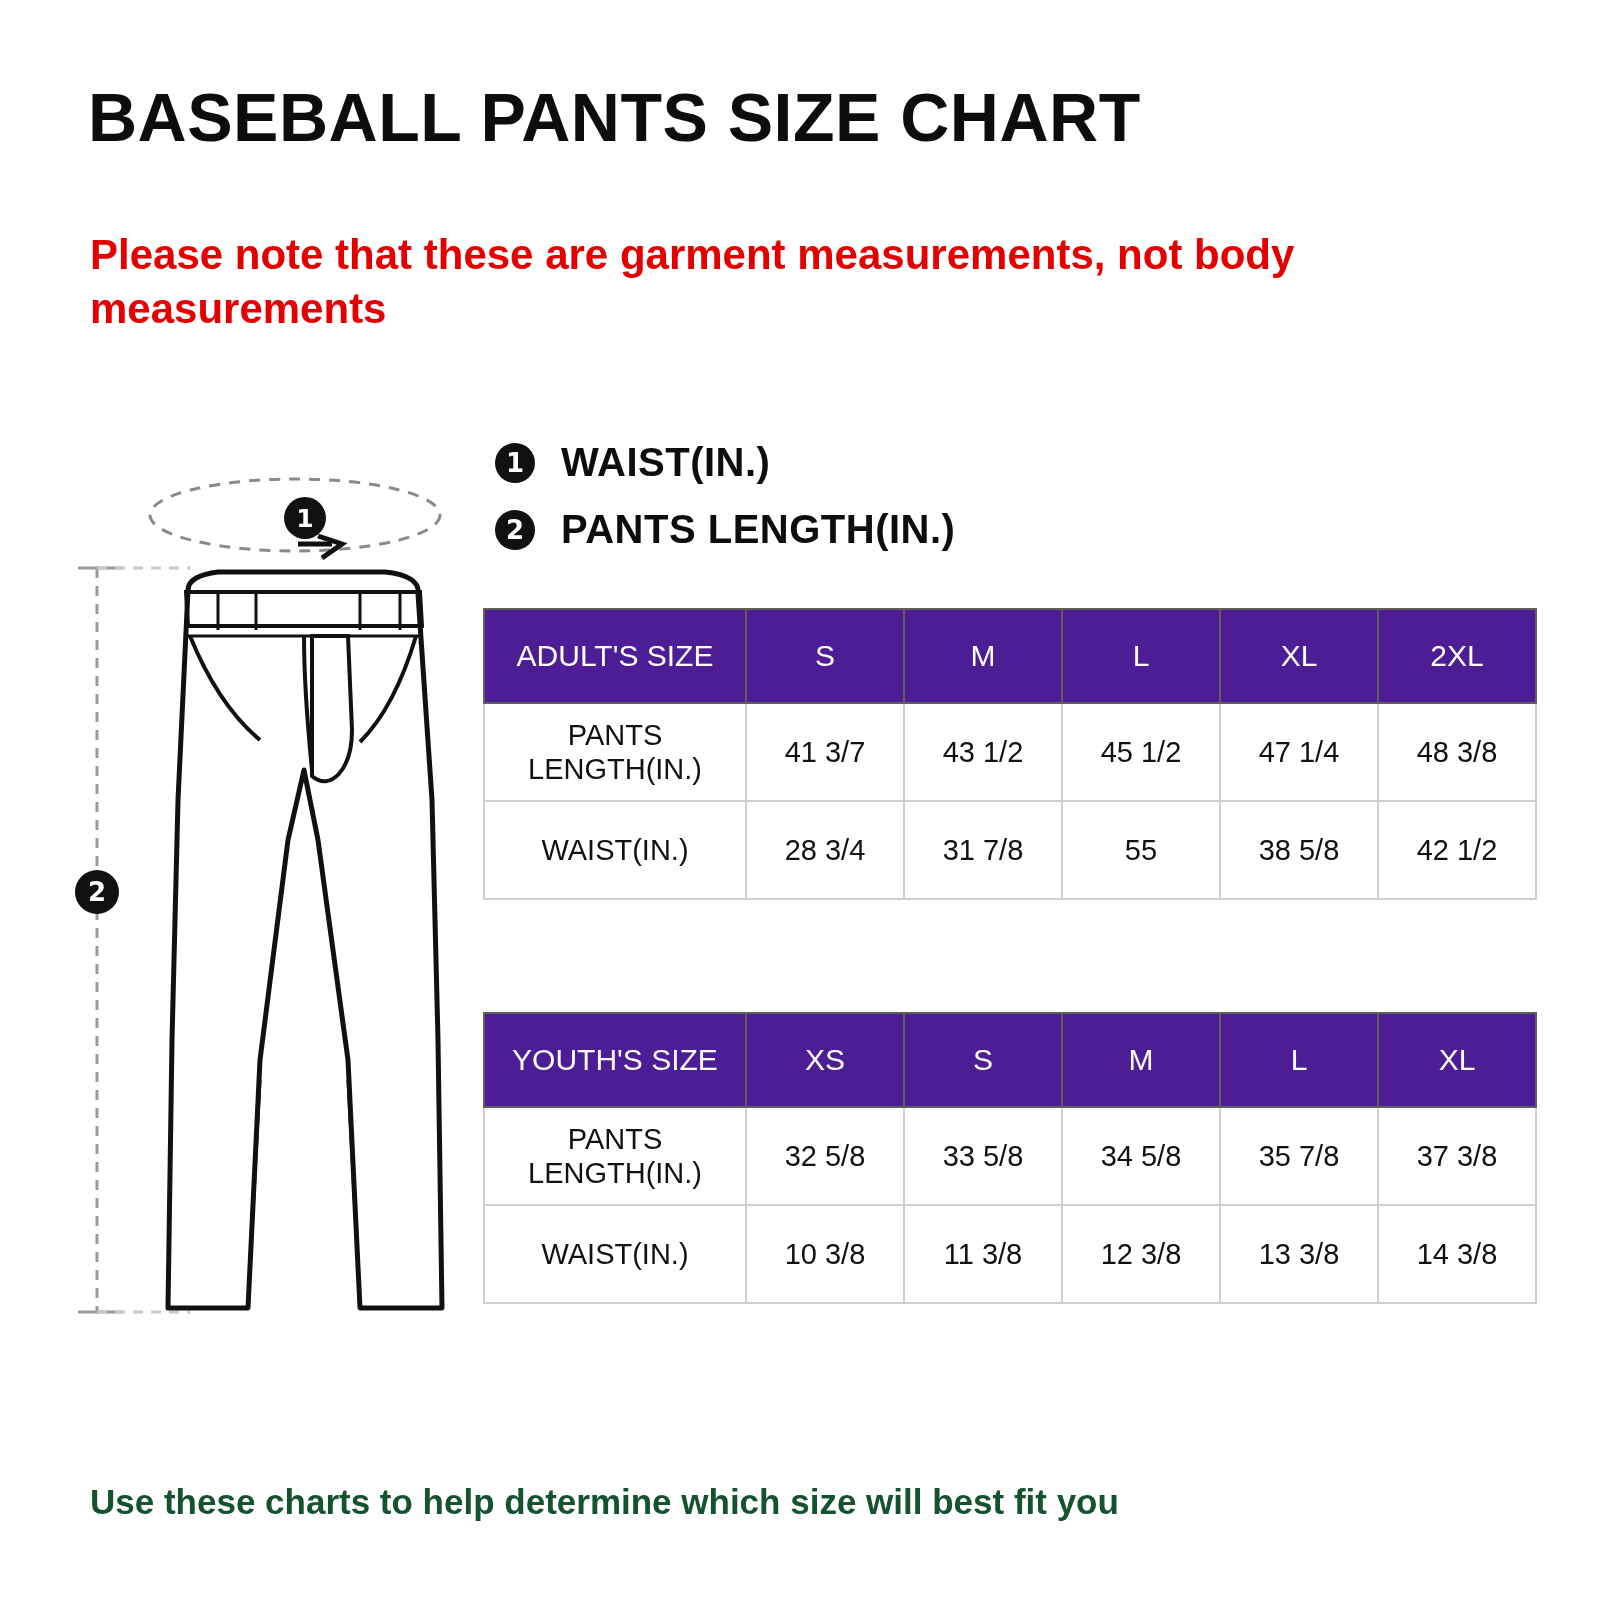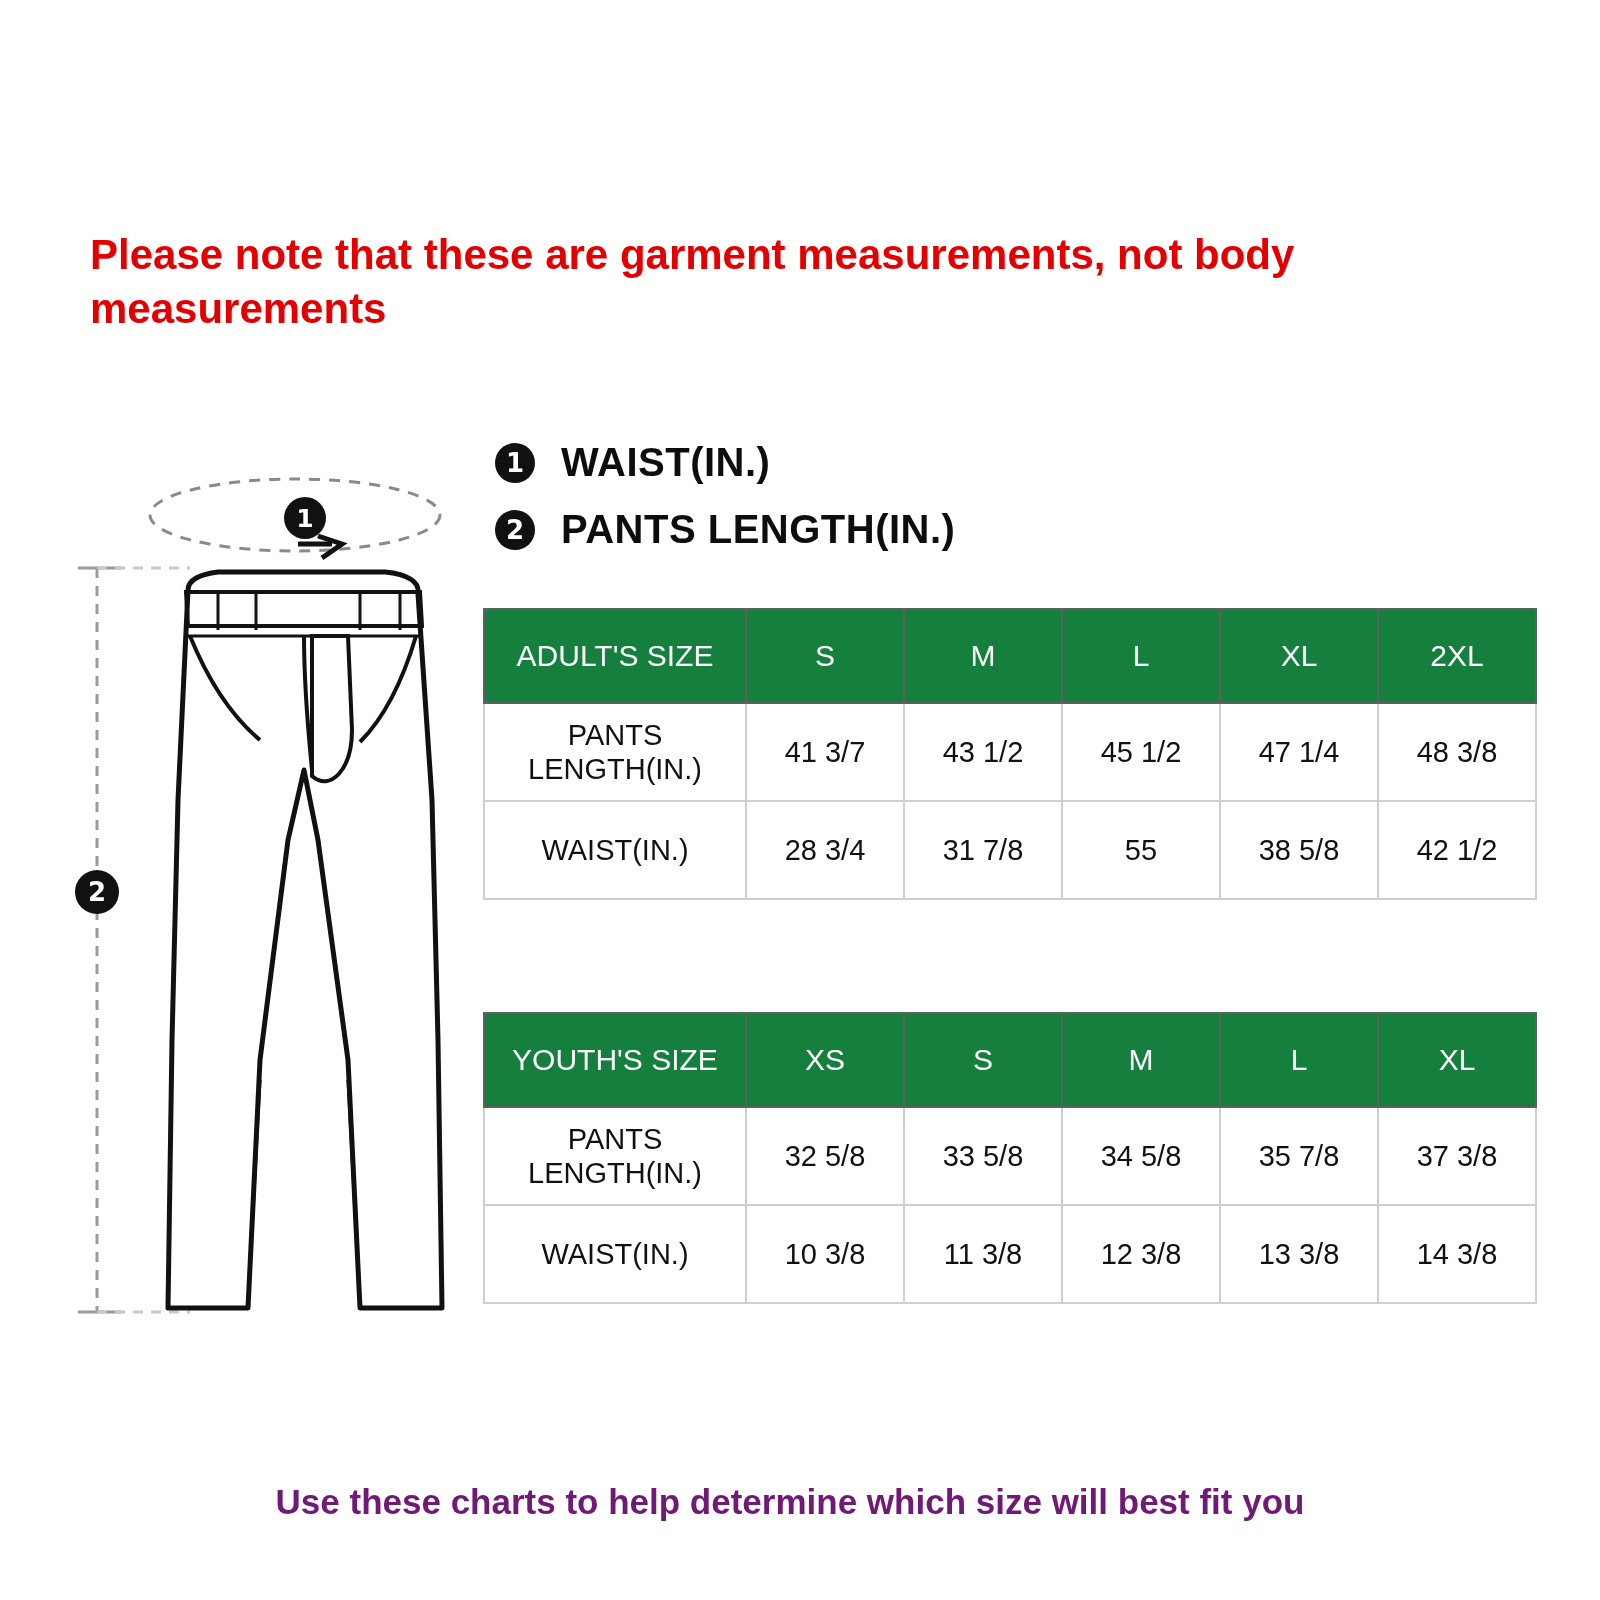--- a/index.html
+++ b/index.html
@@ -89,21 +89,21 @@
     border: 2px solid #cfcfcf;
     text-align: center;
     vertical-align: middle;
     font-size: 29px;
     color: #111111;
     background: #ffffff;
     font-weight: normal;
     padding: 0;
   }
   table.size-table thead th {
-    background: #15803d;
+    background: #4c1d95;
     color: #ffffff;
     border-color: #5f5f5f;
     font-weight: normal;
     font-size: 30px;
     height: 92px;
     line-height: 1.18;
   }
   table.size-table tbody td {
     height: 96px;
     line-height: 1.18;
@@ -122,29 +122,29 @@
     width: 1052px;
     margin-top: 20px;
   }
   .footer {
     position: absolute;
     left: 90px;
     top: 1482px;
     width: 1400px;
     font-size: 35px;
     font-weight: bold;
-    color: #701a75;
-    text-align: center;
+    color: #14532d;
   }
 </style>
 </head>
 <body>
 
 <div class="page">
 
+  <div class="title">BASEBALL PANTS SIZE CHART</div>
 
   <div class="note">Please note that these are garment measurements, not body measurements</div>
 
   <div class="legend">
     <div class="legend-row">
       <span class="badge">1</span>
       <span class="legend-label">WAIST(IN.)</span>
     </div>
     <div class="legend-row">
       <span class="badge">2</span>

